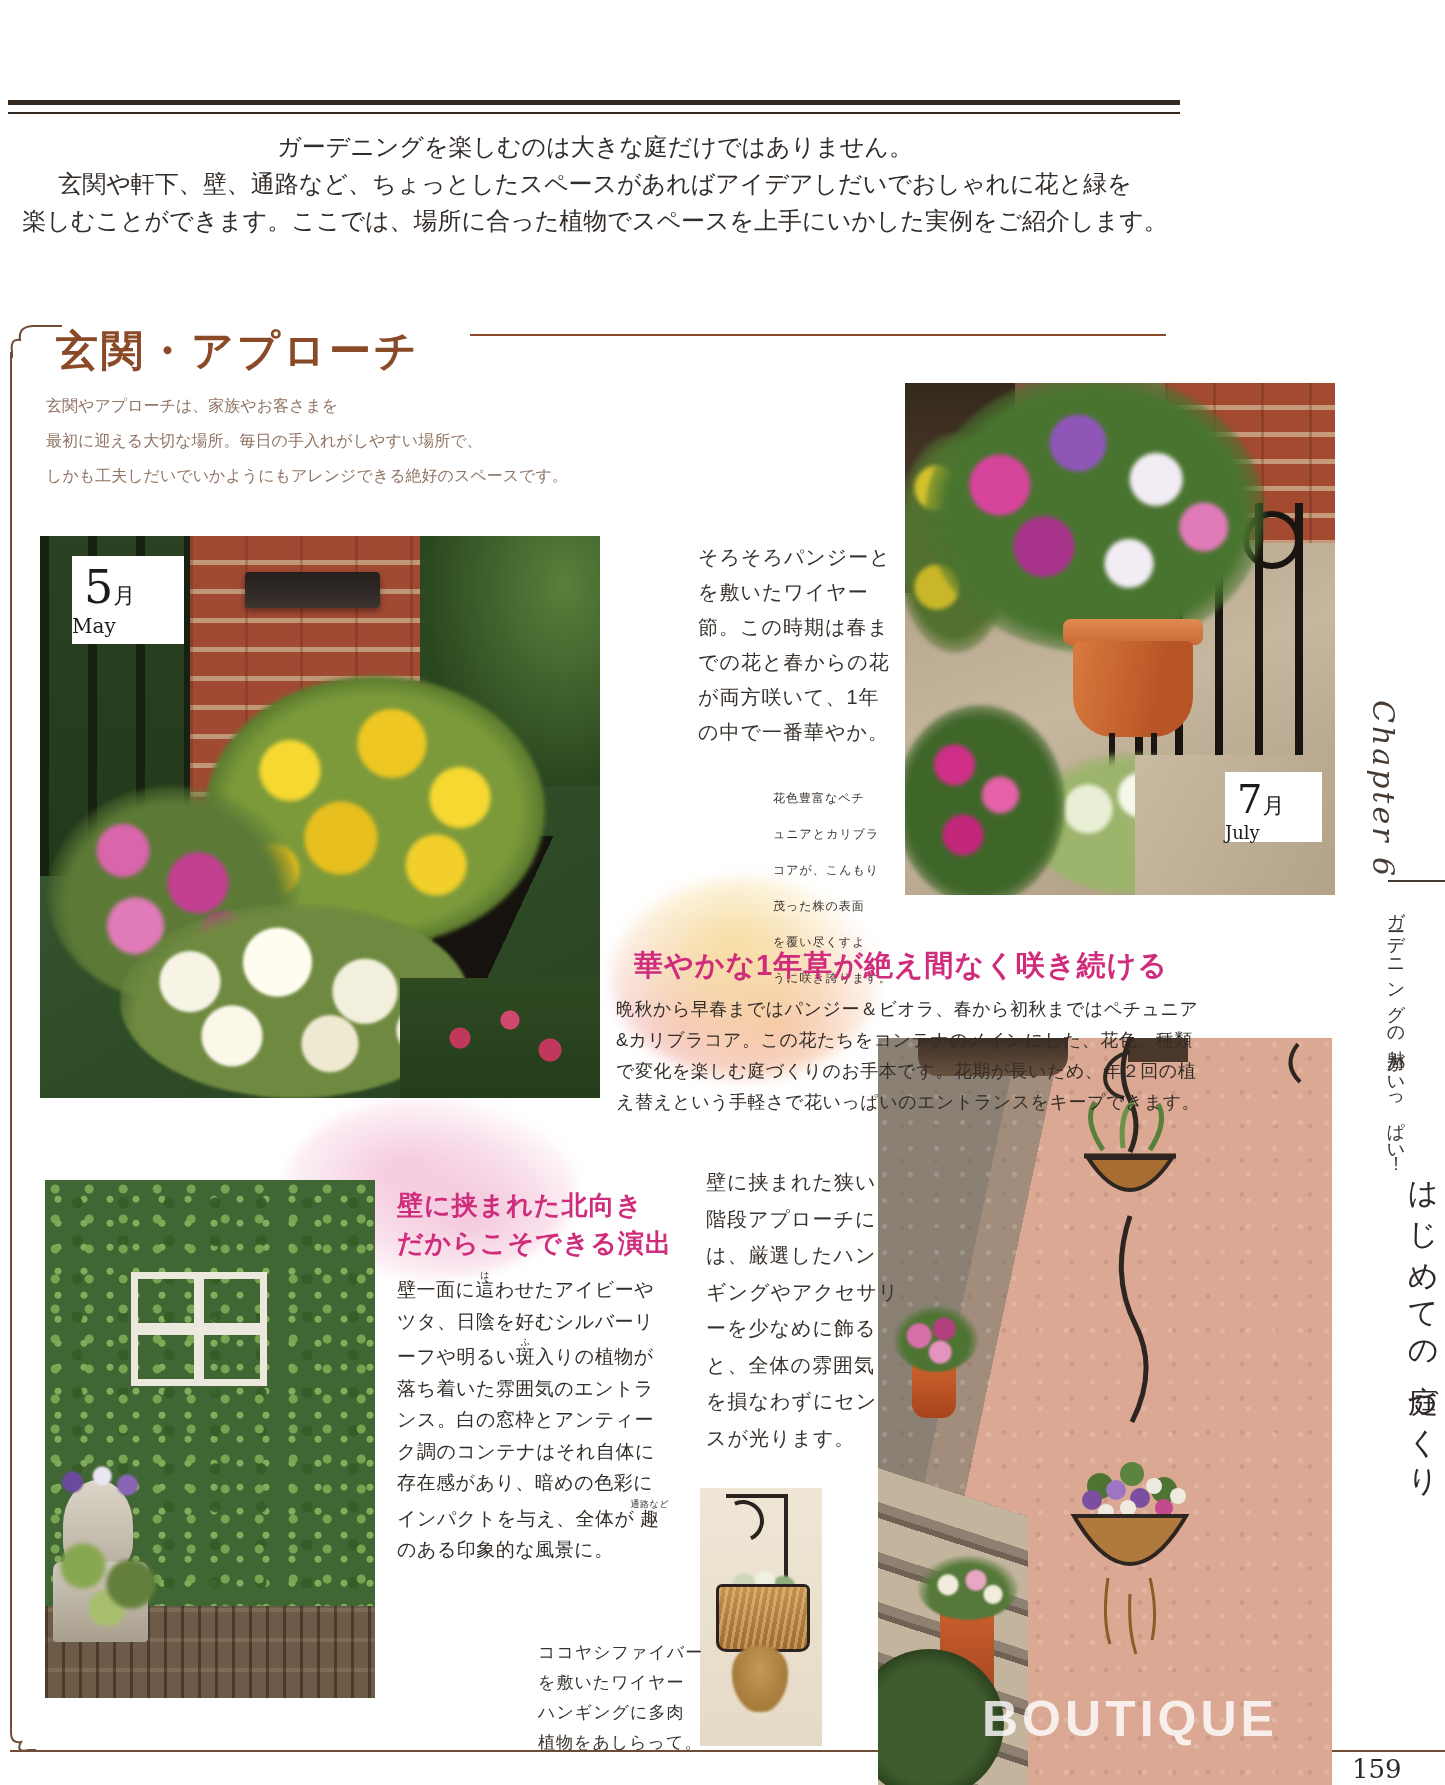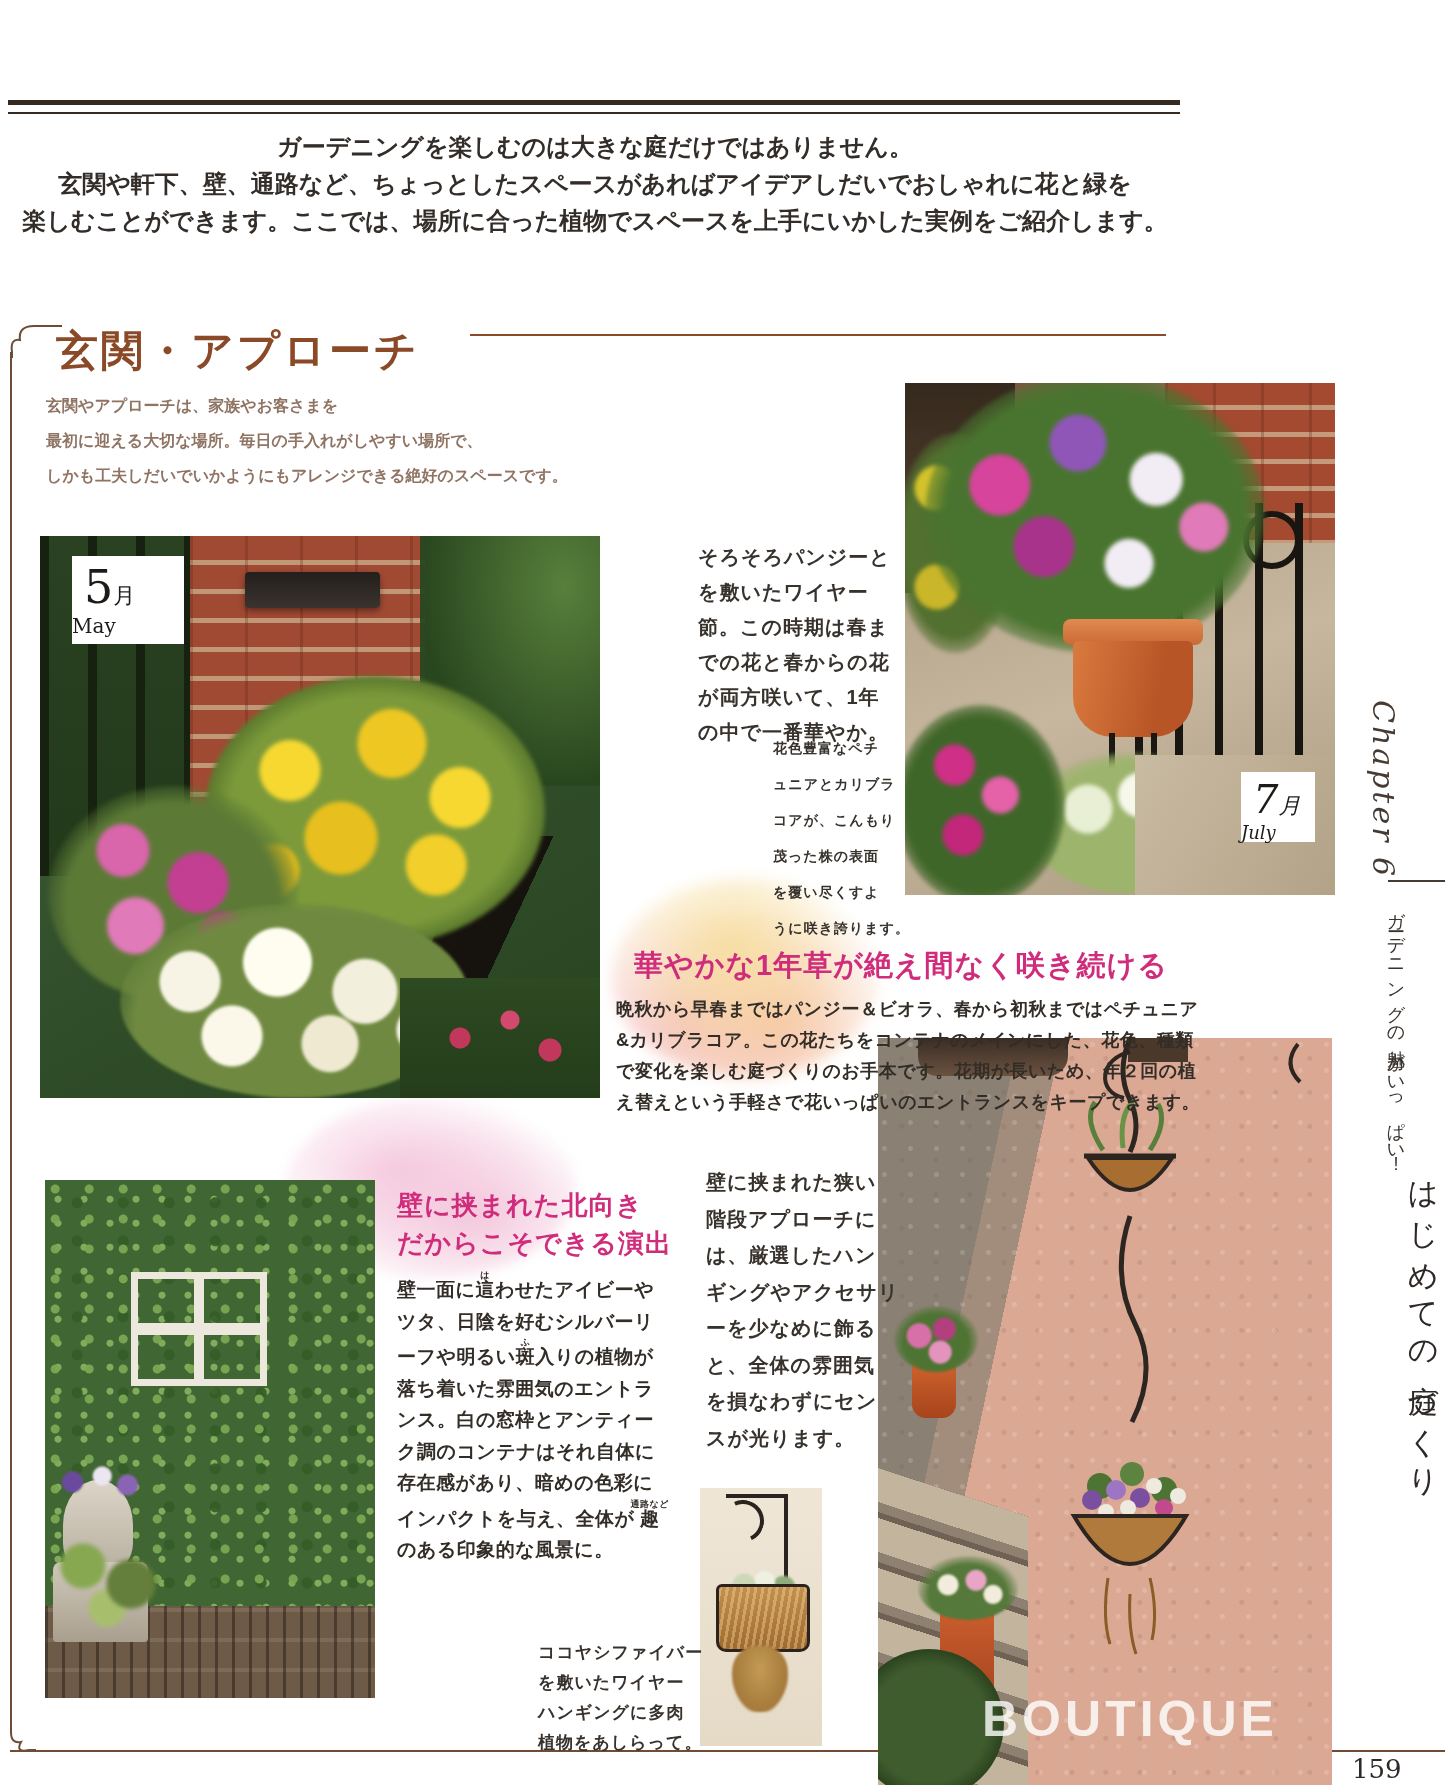--- a/index.html
+++ b/index.html
@@ -41,35 +41,35 @@
       radial-gradient(circle at 50% 80%, rgba(148,189,103,.8) 0 3px, transparent 4px);
     background-size:34px 30px,46px 38px,26px 24px;}
   .photo-wire{left:700px;top:1488px;width:122px;height:258px;
     background:linear-gradient(#efe6d6,#e5dac6);}
   .photo-stairs{left:878px;top:1038px;width:454px;height:747px;
     background:linear-gradient(102deg,#8a8174 0 23%,#a28d7c 23% 30%,#dba894 30% 100%);}
 
   
   .plabel{position:absolute;background:#ffffff;z-index:3;}
   .plabel-may{left:32px;top:20px;width:112px;height:88px;}
-  .plabel-july{left:336px;top:389px;width:74px;height:70px;font-style:italic;}
+  .plabel-july{left:320px;top:389px;width:97px;height:70px;}
   .plabel .row1{font-family:"DejaVu Serif","Liberation Serif",serif;color:#1d1a18;margin:4px 13px 0 12px;}
   .plabel-may .pnum{font-size:46px;}
   .plabel-july .pnum{font-size:40px;}
   .plabel .punit{font-size:22px;}
   .plabel .pen{font-family:"DejaVu Serif","Liberation Serif",serif;color:#1d1a18;
                text-align:left;margin:0 6px 0 0;}
   .plabel-may .pen{font-size:20px;}
   .plabel-july .pen{font-size:18px;}
 
   
-  .cap div, .lede div, .intro div, .f1-body div, .f2-body div{white-space:nowrap;font-weight:bold;}
+  .cap div, .lede div, .intro div, .f1-body div, .f2-body div{white-space:nowrap;}
   .cap{position:absolute;color:#38322d;z-index:3;}
   .cap-may{left:698px;top:540px;font-size:20px;line-height:35px;letter-spacing:1px;}
-  .cap-july{left:773px;top:730px;font-size:14px;line-height:36px;letter-spacing:1px;}
+  .cap-july{left:773px;top:780px;font-size:12px;line-height:36px;letter-spacing:1px;}
   .cap-stairs{left:706px;top:1164px;font-size:20px;line-height:36.5px;letter-spacing:1px;}
   .cap-wire{left:538px;top:1638px;font-size:17px;line-height:30px;letter-spacing:1px;}
 
   .blob{position:absolute;z-index:1;border-radius:50%;}
   .blob-yellow{left:612px;top:878px;width:266px;height:200px;filter:blur(7px);
     background:
       radial-gradient(ellipse at 45% 35%, rgba(247,222,160,.95), rgba(247,222,160,0) 62%),
       radial-gradient(ellipse at 62% 72%, rgba(244,188,150,.8), transparent 60%),
       radial-gradient(ellipse at 28% 72%, rgba(240,170,170,.65), transparent 60%);}
   .blob-pink{left:285px;top:1098px;width:290px;height:180px;filter:blur(6px);

